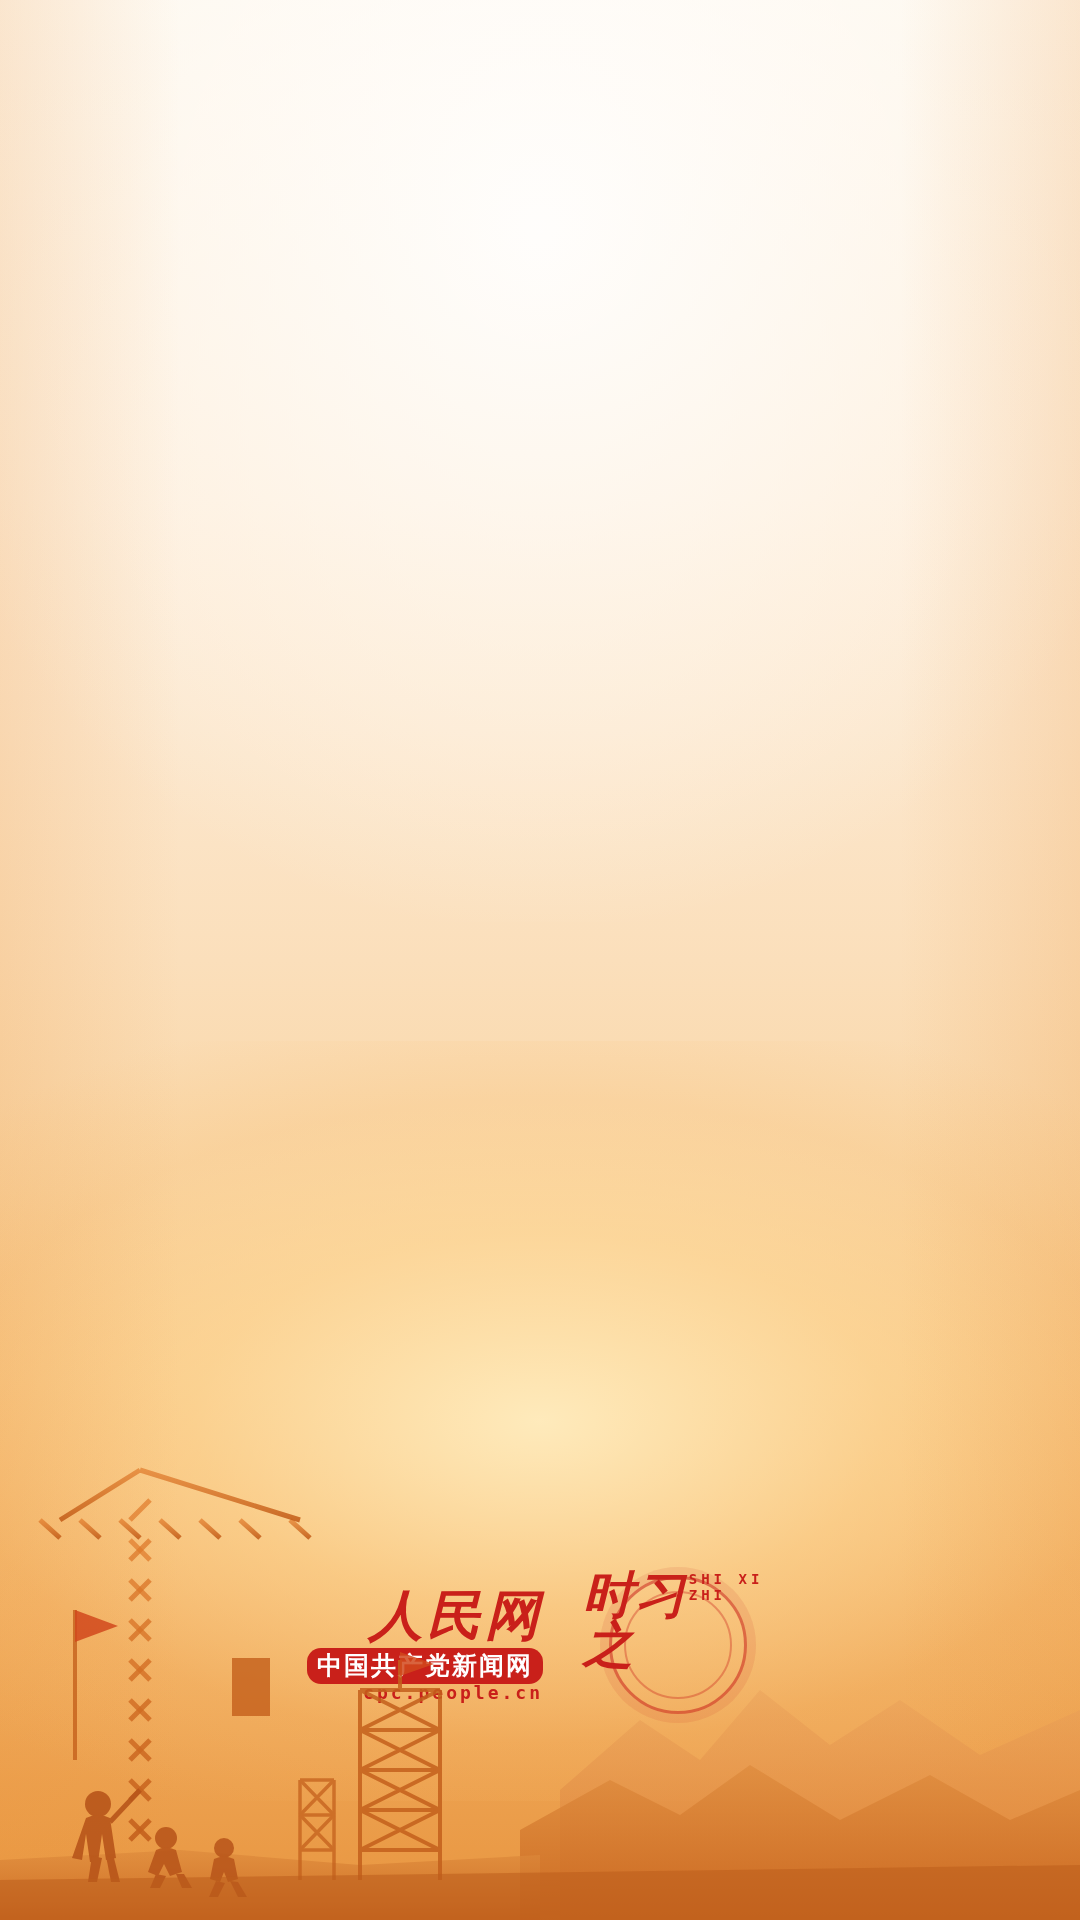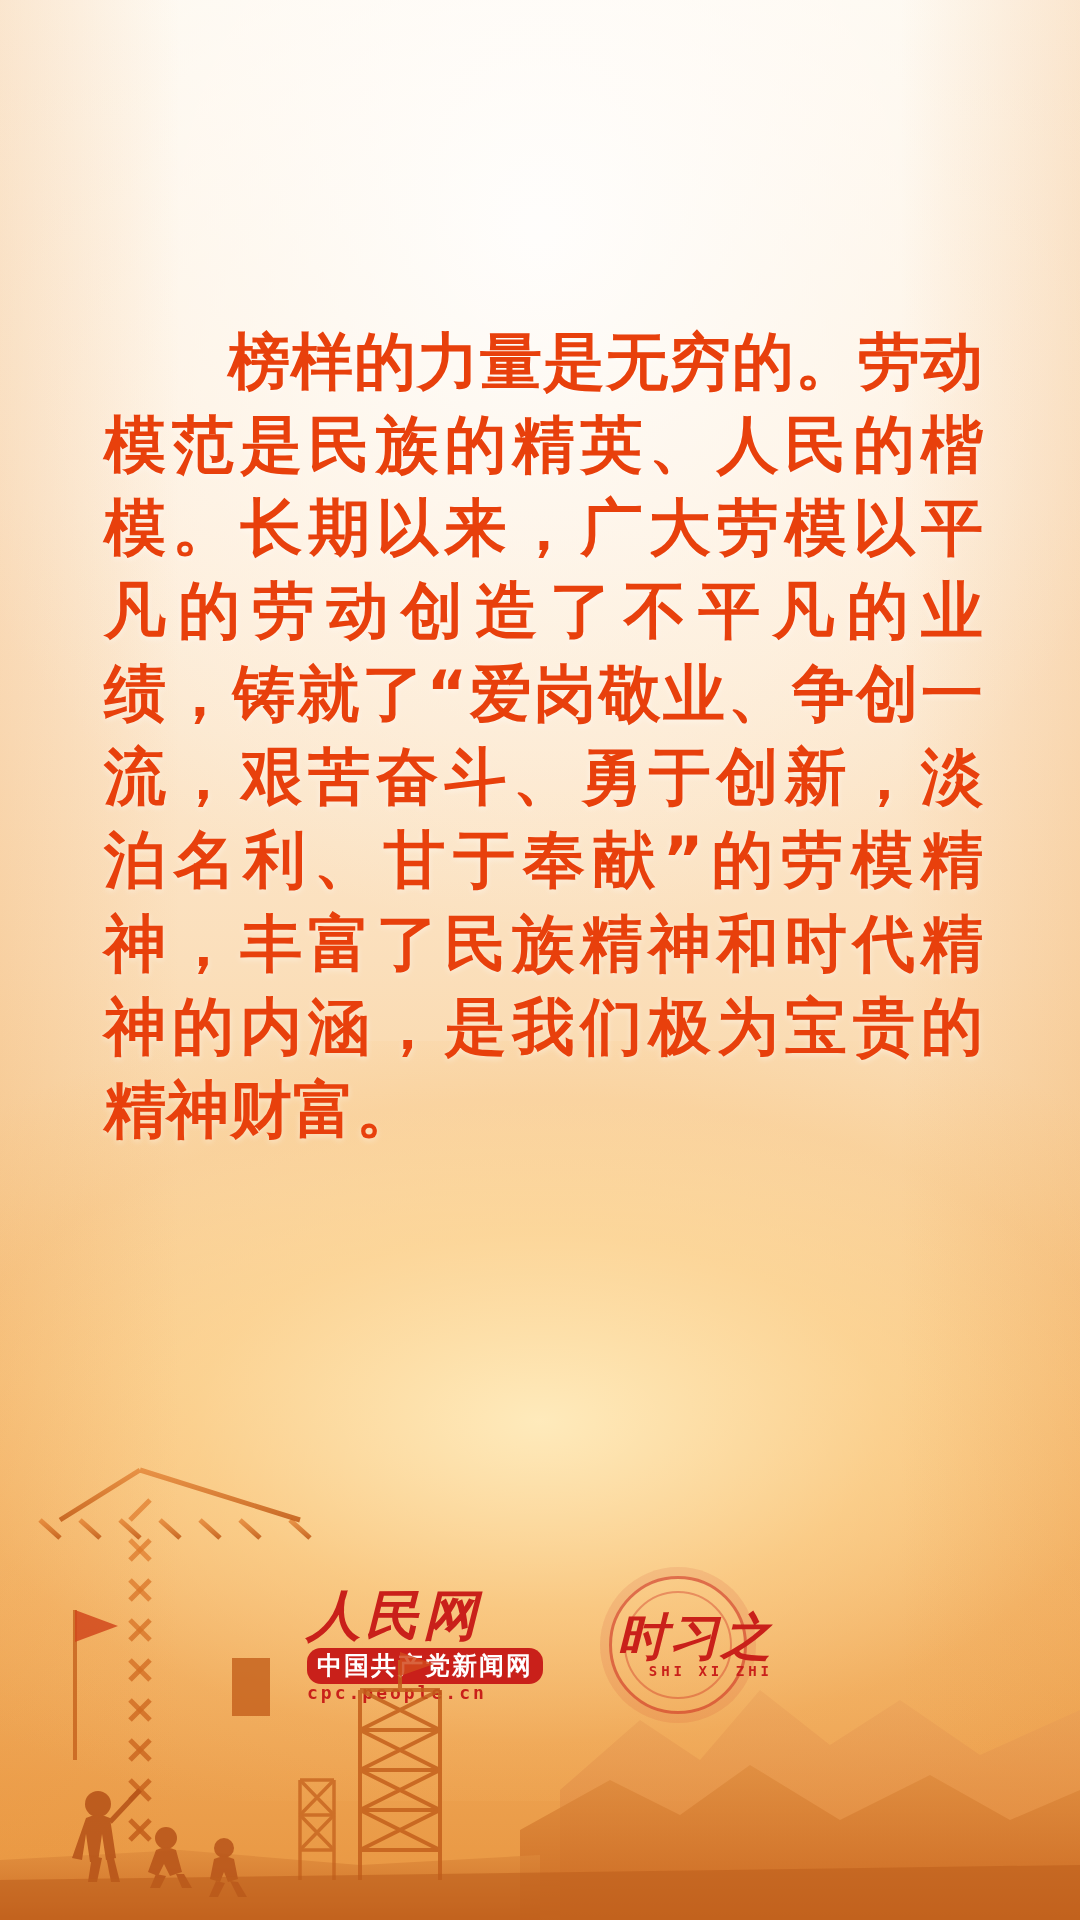--- a/index.html
+++ b/index.html
@@ -109,21 +109,21 @@
     top: 1570px;
     display: flex;
     align-items: center;
     justify-content: center;
     gap: 40px;
   }
 
   .people-logo {
     display: flex;
     flex-direction: column;
-    align-items: flex-start;
+    align-items: flex-end;
     line-height: 1;
   }
   .people-logo .cn {
     font-family: "DejaVu Serif", "Liberation Serif", serif;
     font-size: 54px;
     font-weight: 700;
     font-style: italic;
     color: #c9201a;
     letter-spacing: 4px;
   }
@@ -144,22 +144,22 @@
     letter-spacing: 3px;
     font-family: "DejaVu Sans Mono", "Liberation Mono", monospace;
     font-weight: 700;
   }
 
   .shixi-logo {
     position: relative;
     width: 190px;
     height: 150px;
     display: flex;
-    flex-direction: column;
-    align-items: flex-end;
+    flex-direction: row;
+    align-items: flex-start;
     justify-content: center;
   }
   .shixi-logo .ring {
     position: absolute;
     left: 50%;
     top: 50%;
     transform: translate(-50%,-50%);
     width: 132px;
     height: 132px;
     border-radius: 50%;
@@ -206,21 +206,20 @@
 </head>
 <body>
 
 <div class="poster">
 
   <div class="glow-top"></div>
   <div class="glow-sun"></div>
   <div class="edge-left"></div>
   <div class="edge-right"></div>
 
-  <div class="quote">榜样的力量是无穷的。劳动模范是民族的精英、人民的楷模。长期以来，广大劳模以平凡的劳动创造了不平凡的业绩，铸就了“爱岗敬业、争创一流，艰苦奋斗、勇于创新，淡泊名利、甘于奉献”的劳模精神，丰富了民族精神和时代精神的内涵，是我们极为宝贵的精神财富。</div>
 
 
   <div class="logo-row">
 
     <div class="people-logo">
       <div class="cn">人民网</div>
       <div class="bar">中国共产党新闻网</div>
       <div class="url">cpc.people.cn</div>
     </div>
 

